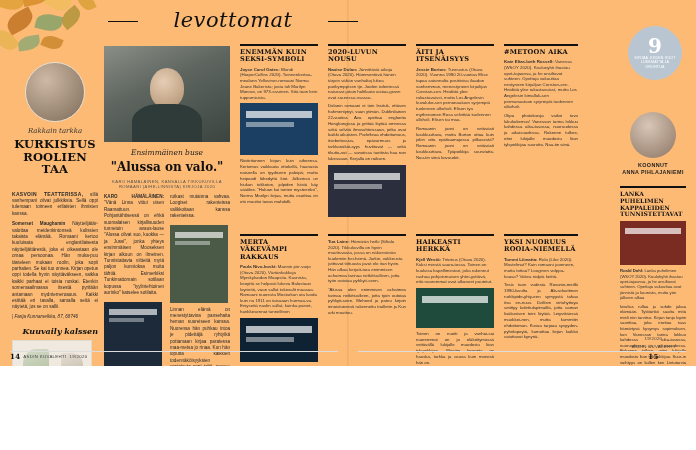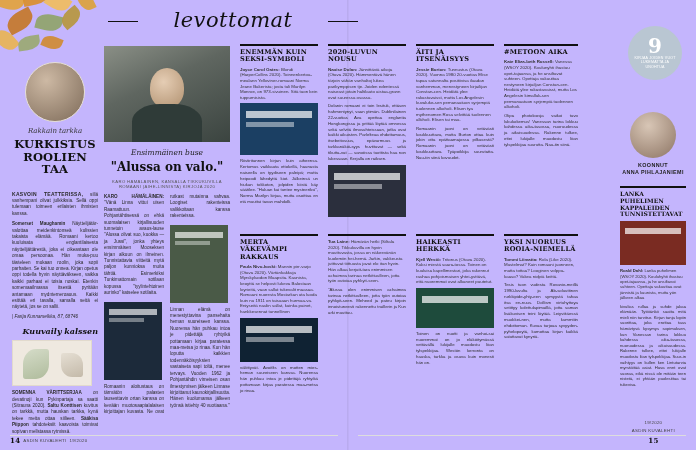--- a/index.html
+++ b/index.html
@@ -6,22 +6,22 @@
   html, body { margin:0; padding:0; }
   body {
     width: 696px; height: 450px;
     background: #ffffff;
     font-family: "Liberation Sans", sans-serif;
     overflow: hidden;
     position: relative;
   }
   .page {
     position: relative;
-    width: 696px; height: 450px;
-    background: #c4b5fd;
+    width: 696px; height: 366px;
+    background: #fdba74;
     overflow: hidden;
   }
   
   .fold {
     position:absolute; left:347px; top:0; width:2px; height:450px;
     background: linear-gradient(to right, rgba(0,0,0,0.07), rgba(0,0,0,0.02));
   }
 
   
   .masthead {

